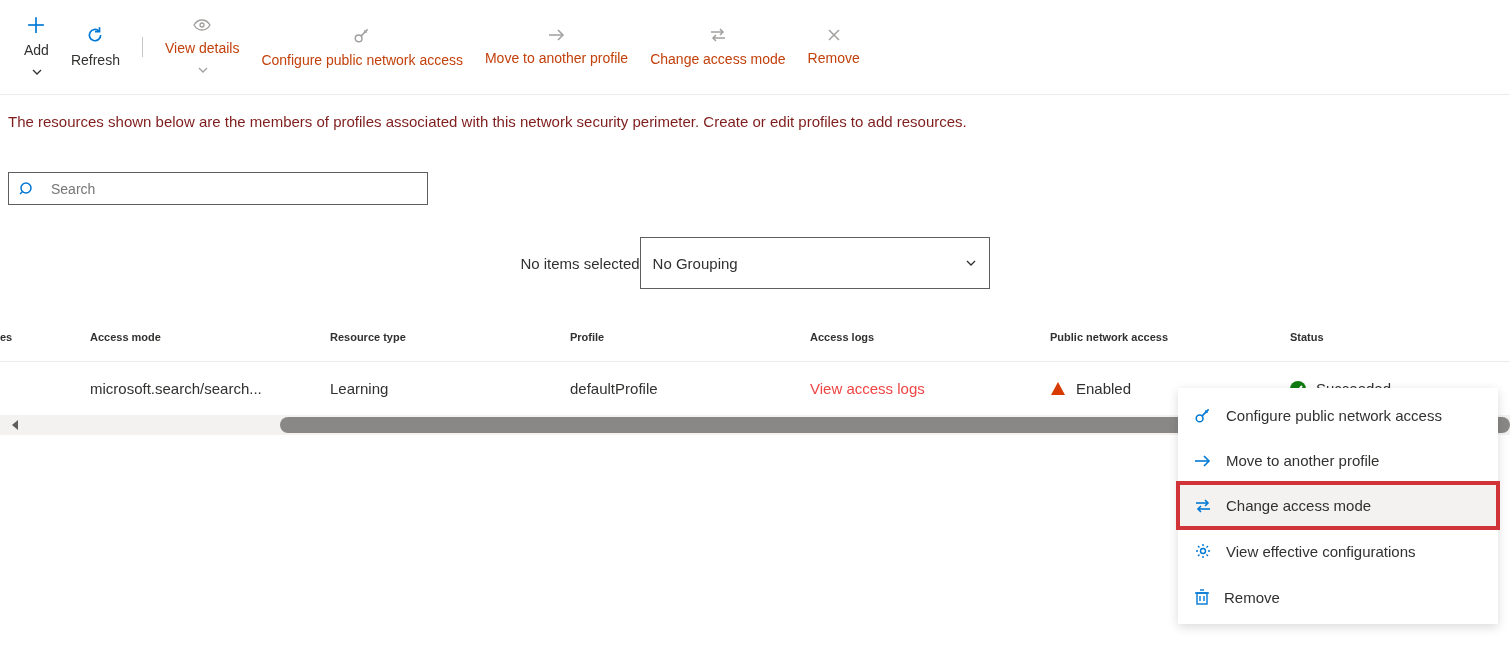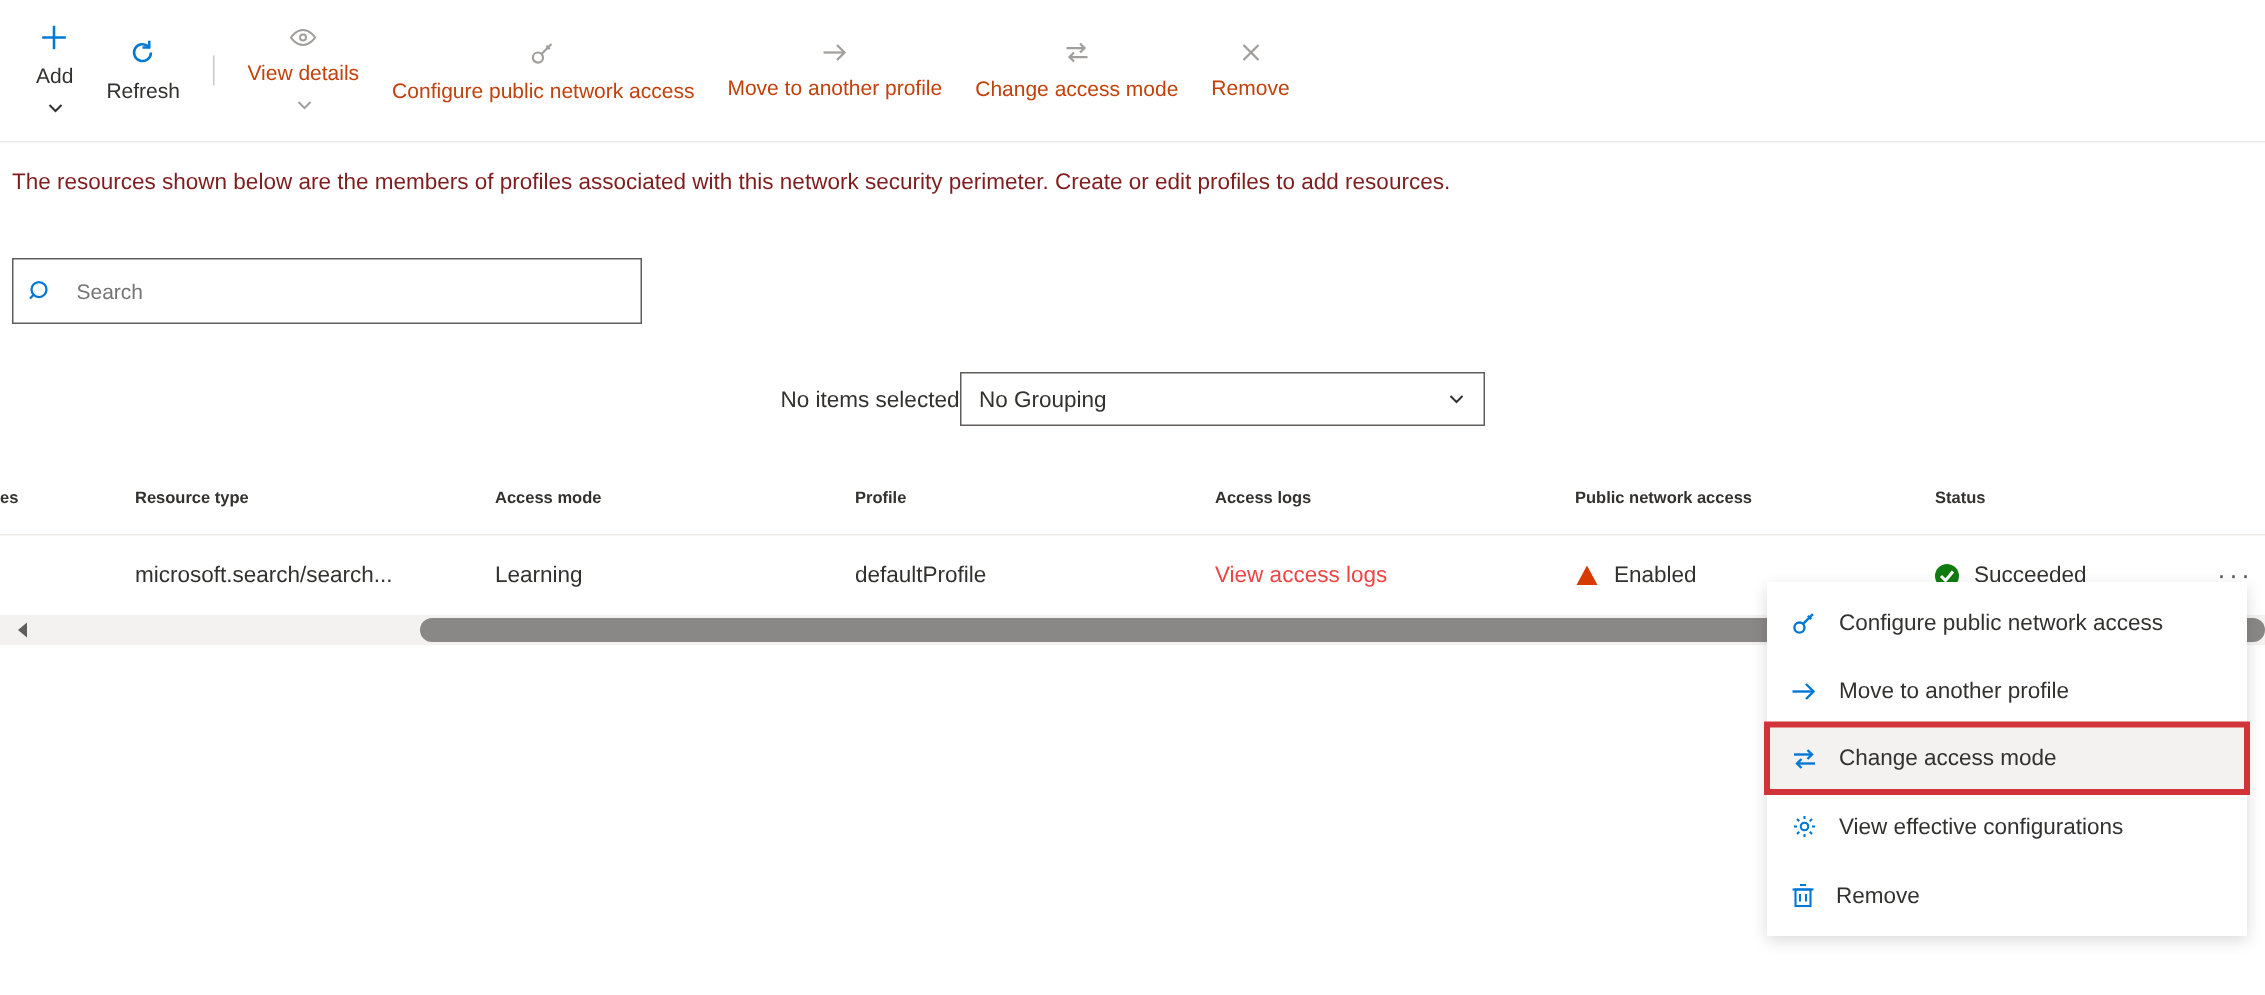--- a/index.html
+++ b/index.html
@@ -39,21 +39,21 @@
     font-size: 15px;
     color: #7f1d1d;
   }
   .search-wrap {
     margin: 42px 8px 0 8px;
   }
   .search-box {
     display: flex;
     align-items: center;
     width: 420px;
-    height: 44px;
+    height: 33px;
     border: 1px solid #605e5c;
     padding: 0 10px;
   }
   .search-box input {
     flex: 1;
     border: none;
     outline: none;
     font: inherit;
     margin-left: 14px;
     background: transparent;
@@ -63,21 +63,21 @@
     align-items: center;
     justify-content: center;
     margin: 32px 8px 0 8px;
   }
   .no-sel { font-size: 15px; }
   .grouping-select {
     display: flex;
     align-items: center;
     justify-content: space-between;
     width: 350px;
-    height: 36px;
+    height: 52px;
     border: 1px solid #605e5c;
     padding: 0 12px;
     font-size: 15px;
     cursor: pointer;
   }
   .table-wrap {
     margin: 30px 0 0 0;
     position: relative;
   }
   .table-head, .table-row {
@@ -243,22 +243,22 @@
     <span>No Grouping</span>
     <svg width="12" height="12" viewBox="0 0 12 12" fill="none" stroke="#323130" stroke-width="1.3">
         <polyline points="2,4 6,8 10,4"></polyline>
       </svg>
   </div>
 </div>
 
 <div class="table-wrap">
   <div class="table-head">
     <div>es</div>
+    <div>Access mode</div>
     <div>Resource type</div>
-    <div>Access mode</div>
     <div>Profile</div>
     <div>Access logs</div>
     <div>Public network access</div>
     <div>Status</div>
     <div></div>
   </div>
 
   <div class="table-row">
     <div></div>
     <div>microsoft.search/search...</div>

